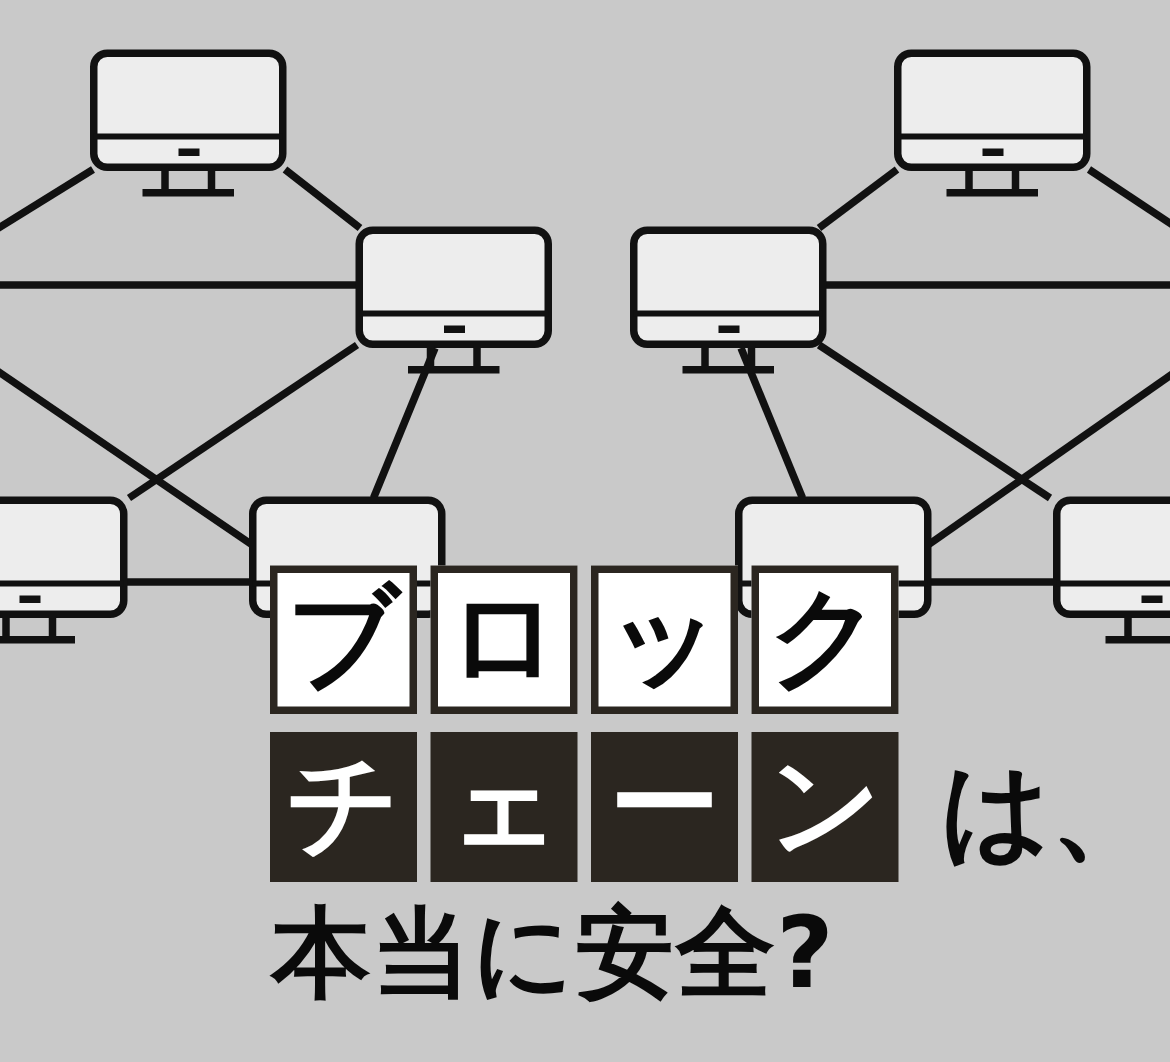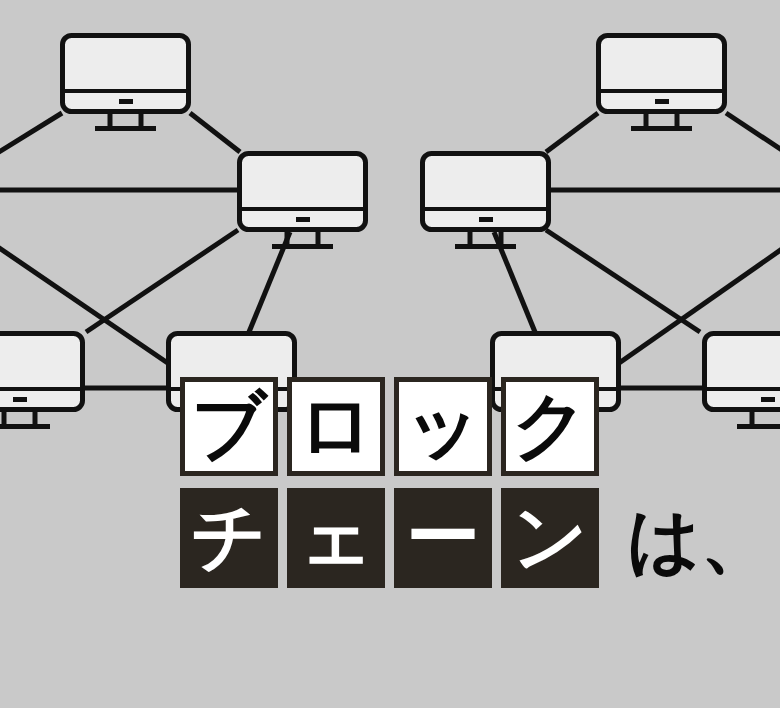--- a/index.html
+++ b/index.html
@@ -192,15 +192,16 @@
       <div class="tile dark">
         <span class="tile-glyph">ー</span>
       </div>
       <div class="tile dark">
         <span class="tile-glyph">ン</span>
       </div>
     </div>
 
     <div id="tail-text">は、</div>
 
+    <div id="headline-line-3">本当に安全?</div>
   </div>
 
 </div>
 
 </body></html>

